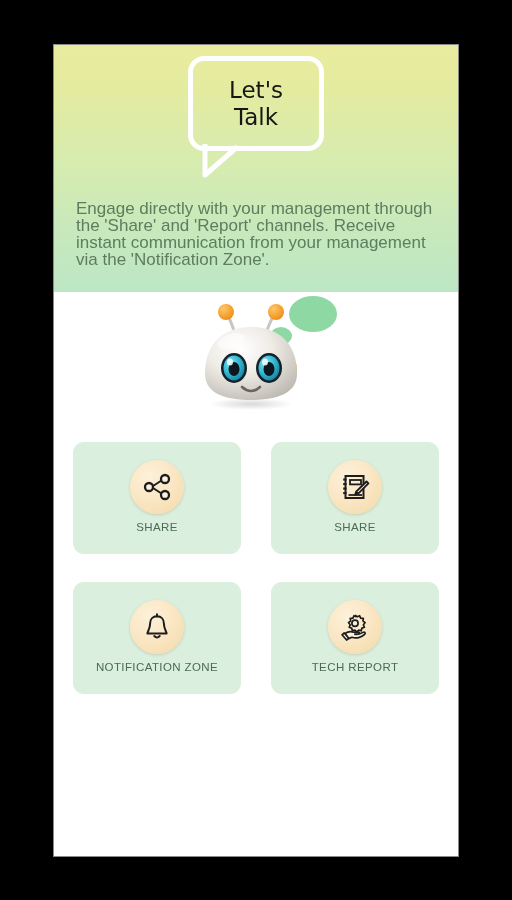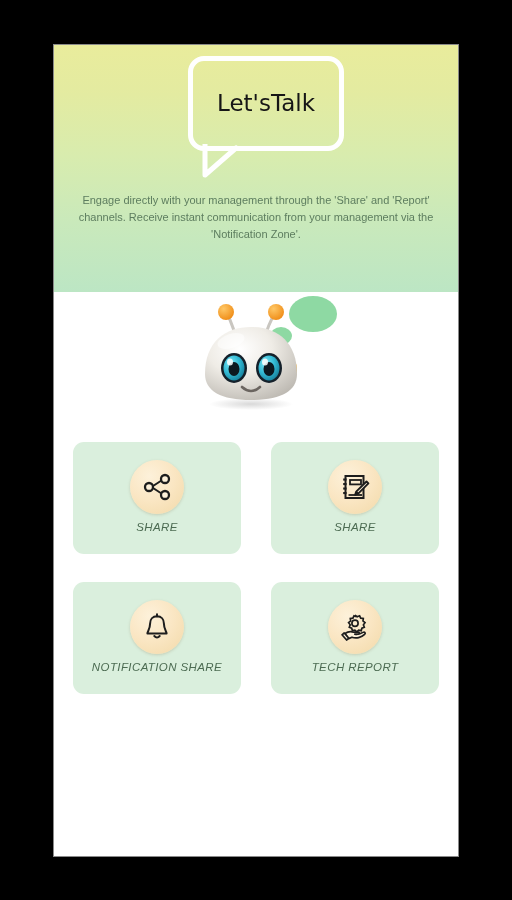--- a/index.html
+++ b/index.html
@@ -50,27 +50,27 @@
     position: absolute;
     left: 134px;
     top: 11px;
     width: 136px;
     height: 120px;
   }
   .bubble {
     position: absolute;
     left: 0;
     top: 0;
-    width: 156px;
+    width: 136px;
     height: 95px;
     border: 5px solid #ffffff;
     border-radius: 16px;
     box-sizing: border-box;
     display: flex;
-    flex-direction: row;
+    flex-direction: column;
     align-items: center;
     justify-content: center;
   }
   .bubble-line {
     color: #161616;
     font-size: 23px;
     line-height: 27px;
     font-family: "DejaVu Sans", sans-serif;
     letter-spacing: 0px;
     text-align: center;
@@ -81,25 +81,24 @@
     left: 14px;
     top: 88px;
     width: 56px;
     height: 34px;
   }
 
   
   .desc {
     position: absolute;
     left: 22px;
-    top: 147px;
+    top: 155px;
     width: 360px;
-    text-align: center;
     color: #5d7d5f;
-    font-size: 11px;
+    font-size: 17px;
     line-height: 17px;
     font-family: "Liberation Sans", sans-serif;
   }
 
   
   .mascot-band {
     position: relative;
     width: 100%;
     height: 150px;
     background: #ffffff;
@@ -147,21 +146,20 @@
     justify-content: center;
     margin-bottom: 7px;
   }
   .card-label {
     color: #4c6b52;
     font-size: 11.5px;
     letter-spacing: 0.4px;
     font-family: "Liberation Sans", sans-serif;
     text-align: center;
     white-space: nowrap;
-    font-style: italic;
   }
 </style>
 </head>
 <body>
 
 <div id="stage">
   <div id="app">
 
     <div class="header">
 
@@ -279,21 +277,21 @@
       </div>
 
       <div class="card">
         <div class="icon-circle">
           <svg width="30" height="30" viewBox="0 0 30 30">
             <path d="M15 4.2 C10.6 4.2 8.1 7.4 8.1 11.6 C8.1 17.2 5.4 19.8 5.4 21.4 L24.6 21.4 C24.6 19.8 21.9 17.2 21.9 11.6 C21.9 7.4 19.4 4.2 15 4.2 Z" fill="none" stroke="#1d1d1d" stroke-width="2" stroke-linejoin="round"></path>
             <line x1="15" y1="2.2" x2="15" y2="4.4" stroke="#1d1d1d" stroke-width="2" stroke-linecap="round"></line>
             <path d="M12.3 24 q2.7 3 5.4 0" fill="none" stroke="#1d1d1d" stroke-width="2" stroke-linecap="round"></path>
           </svg>
         </div>
-        <div class="card-label">NOTIFICATION SHARE</div>
+        <div class="card-label">NOTIFICATION ZONE</div>
       </div>
 
       <div class="card">
         <div class="icon-circle">
           <svg width="32" height="32" viewBox="0 0 32 32">
 
             <g stroke="#1d1d1d" stroke-width="1.7" fill="none">
               <path d="M16 4.2 l2.2 1.5 2.4 -0.9 1.1 2.3 2.6 0.3 -0.3 2.6 2.0 1.7 -1.6 2.1 0.9 2.4 -2.4 1.0 -0.7 2.5 -2.5 -0.5 -1.9 1.7 -1.9 -1.7 -2.5 0.5 -0.7 -2.5 -2.4 -1.0 0.9 -2.4 -1.6 -2.1 2.0 -1.7 -0.3 -2.6 2.6 -0.3 1.1 -2.3 2.4 0.9 Z"></path>
               <circle cx="16" cy="12.3" r="3.1"></circle>
             </g>

